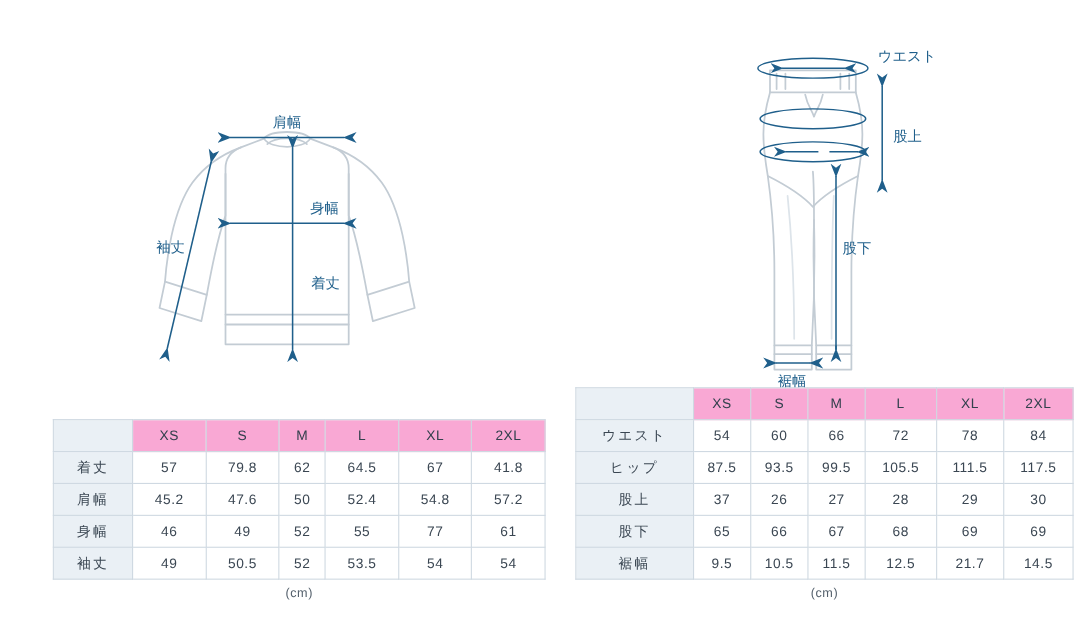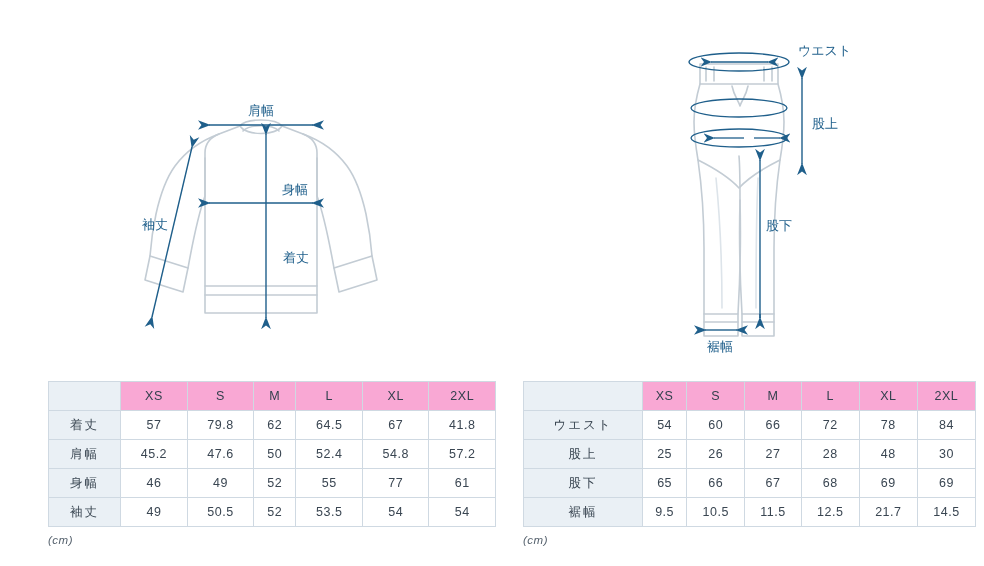--- a/index.html
+++ b/index.html
@@ -56,26 +56,25 @@
     font-size: 12.5px;
   }
   table.sizes tbody th {
     background: #eaf0f5;
     text-align: center;
     letter-spacing: 2px;
     font-size: 12.5px;
   }
   table.sizes thead th.corner { background: #eaf0f5; }
   .unit {
-    text-align: left;
+    text-align: center;
     font-size: 11.5px;
     color: #55616d;
     padding-top: 7px;
     letter-spacing: 0.5px;
-    font-style: italic;
   }
   .lbl { font-size: 13px; fill: #1f5f8b; }
 </style>
 </head>
 <body>
 
 <div class="page">
 
   <div class="panel panel-left">
 
@@ -293,26 +292,35 @@
           <tr>
             <th>ウエスト</th>
             <td>54</td>
             <td>60</td>
             <td>66</td>
             <td>72</td>
             <td>78</td>
             <td>84</td>
           </tr>
           <tr>
+            <th>ヒップ</th>
+            <td>87.5</td>
+            <td>93.5</td>
+            <td>99.5</td>
+            <td>105.5</td>
+            <td>111.5</td>
+            <td>117.5</td>
+          </tr>
+          <tr>
             <th>股上</th>
-            <td>25</td>
+            <td>37</td>
             <td>26</td>
             <td>27</td>
             <td>28</td>
-            <td>48</td>
+            <td>29</td>
             <td>30</td>
           </tr>
           <tr>
             <th>股下</th>
             <td>65</td>
             <td>66</td>
             <td>67</td>
             <td>68</td>
             <td>69</td>
             <td>69</td>

